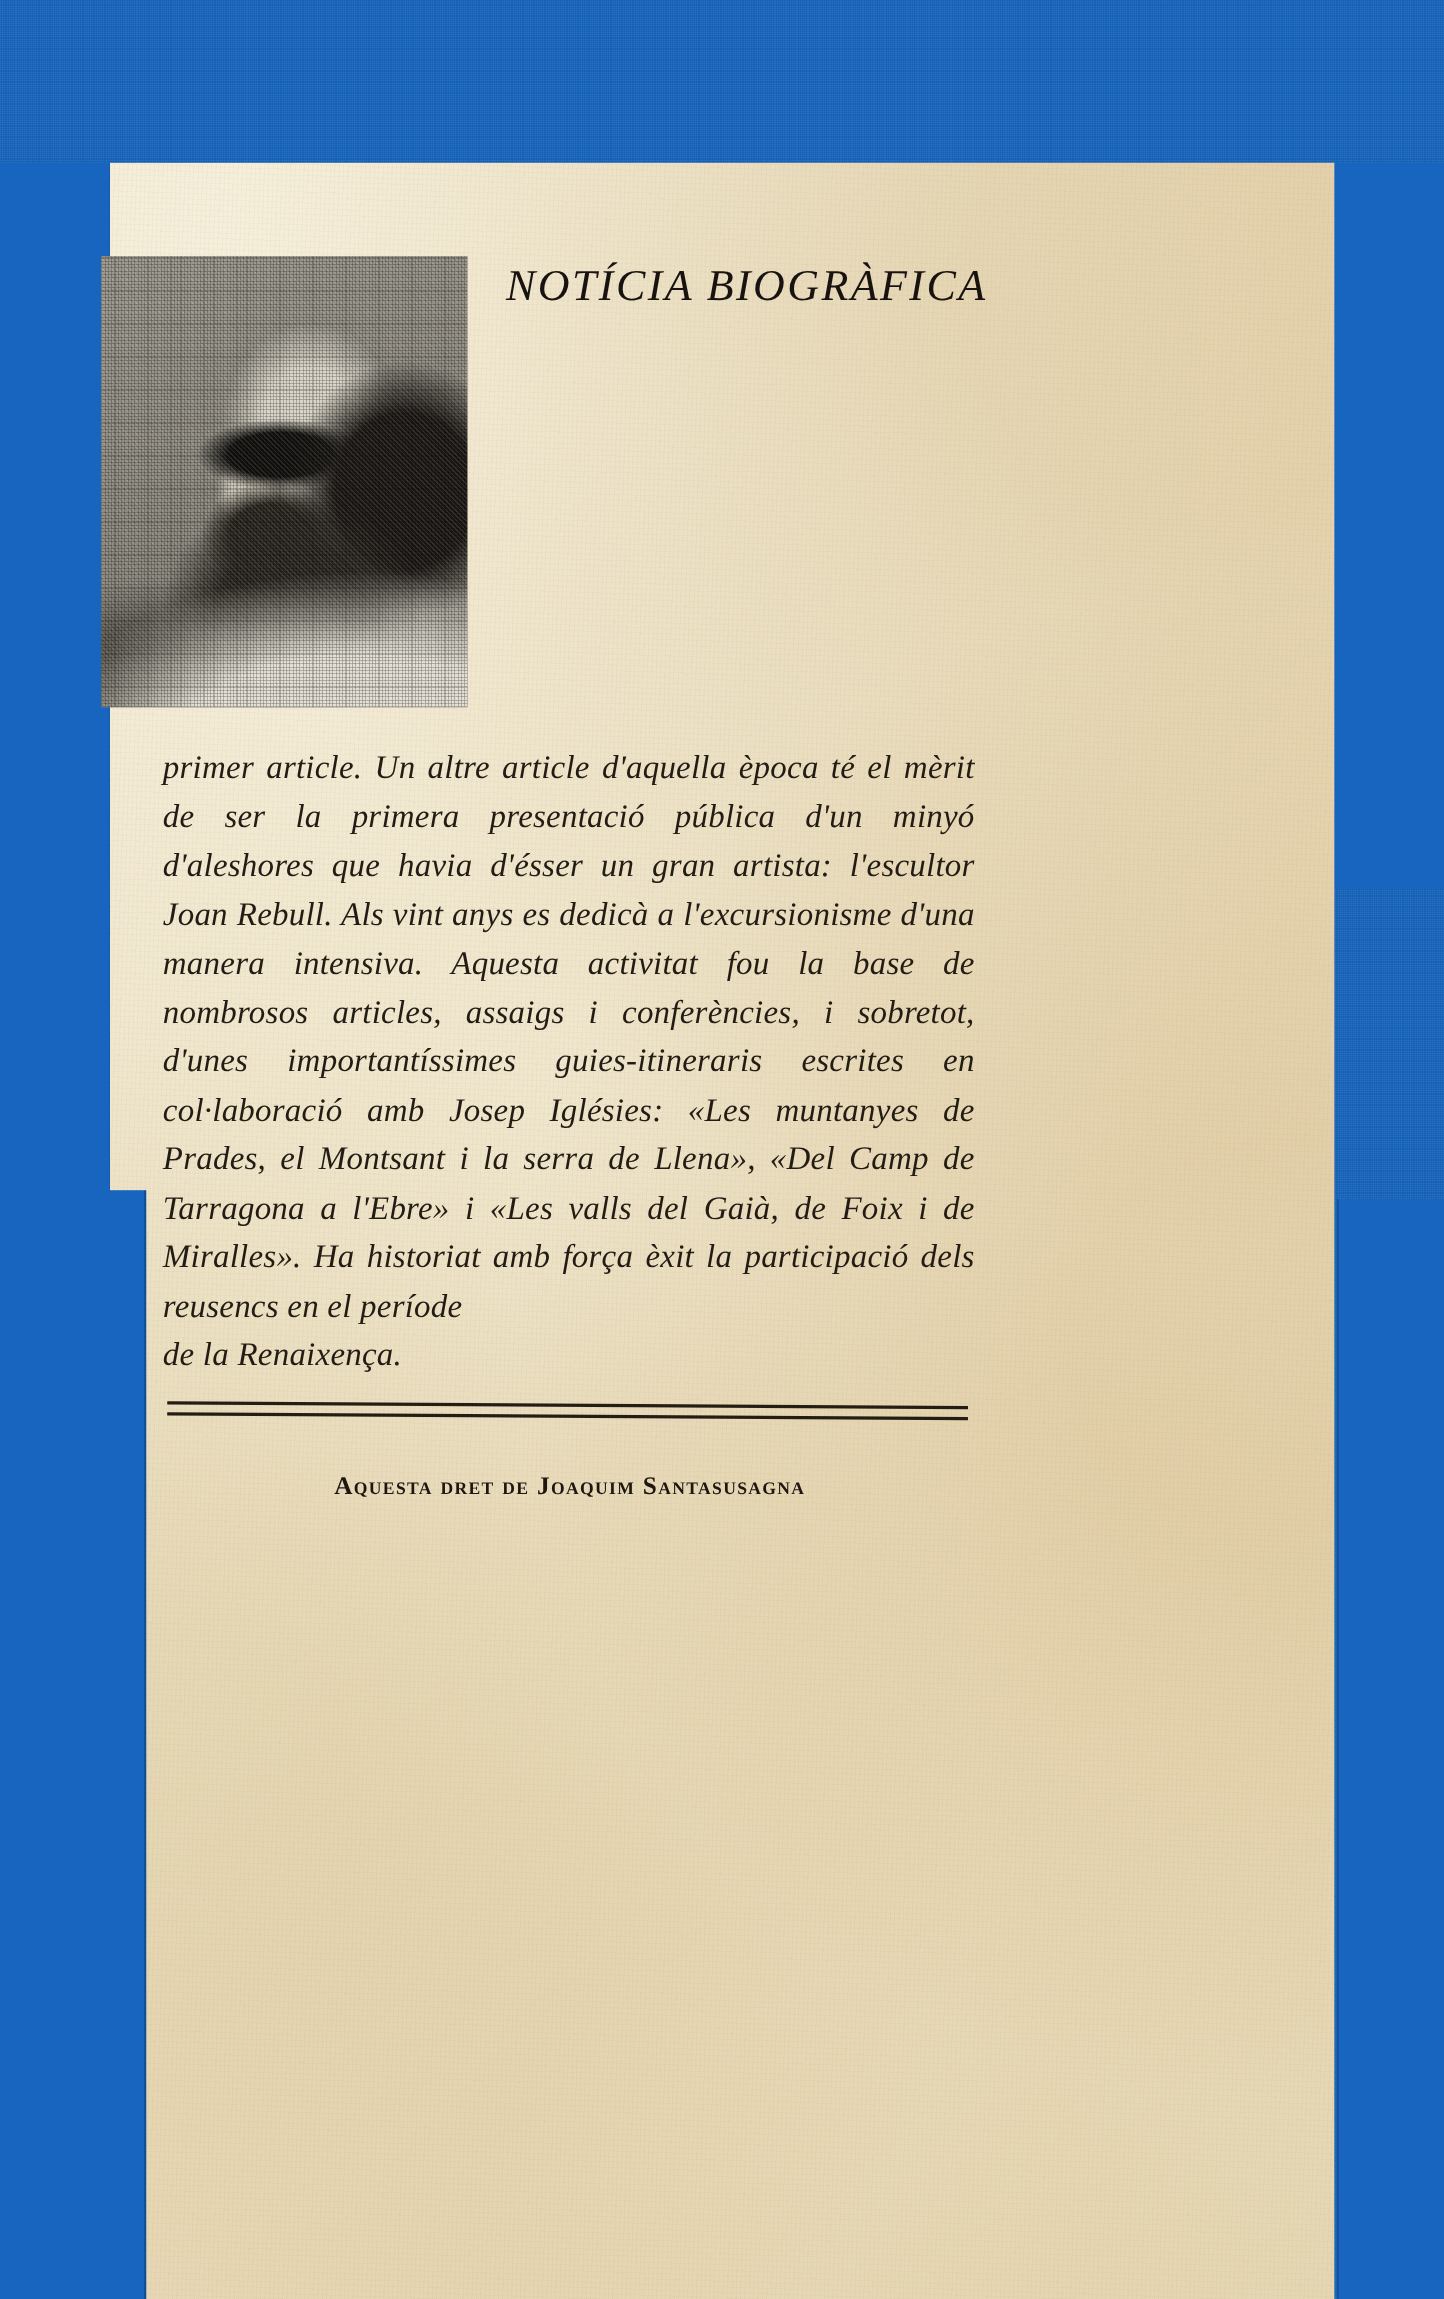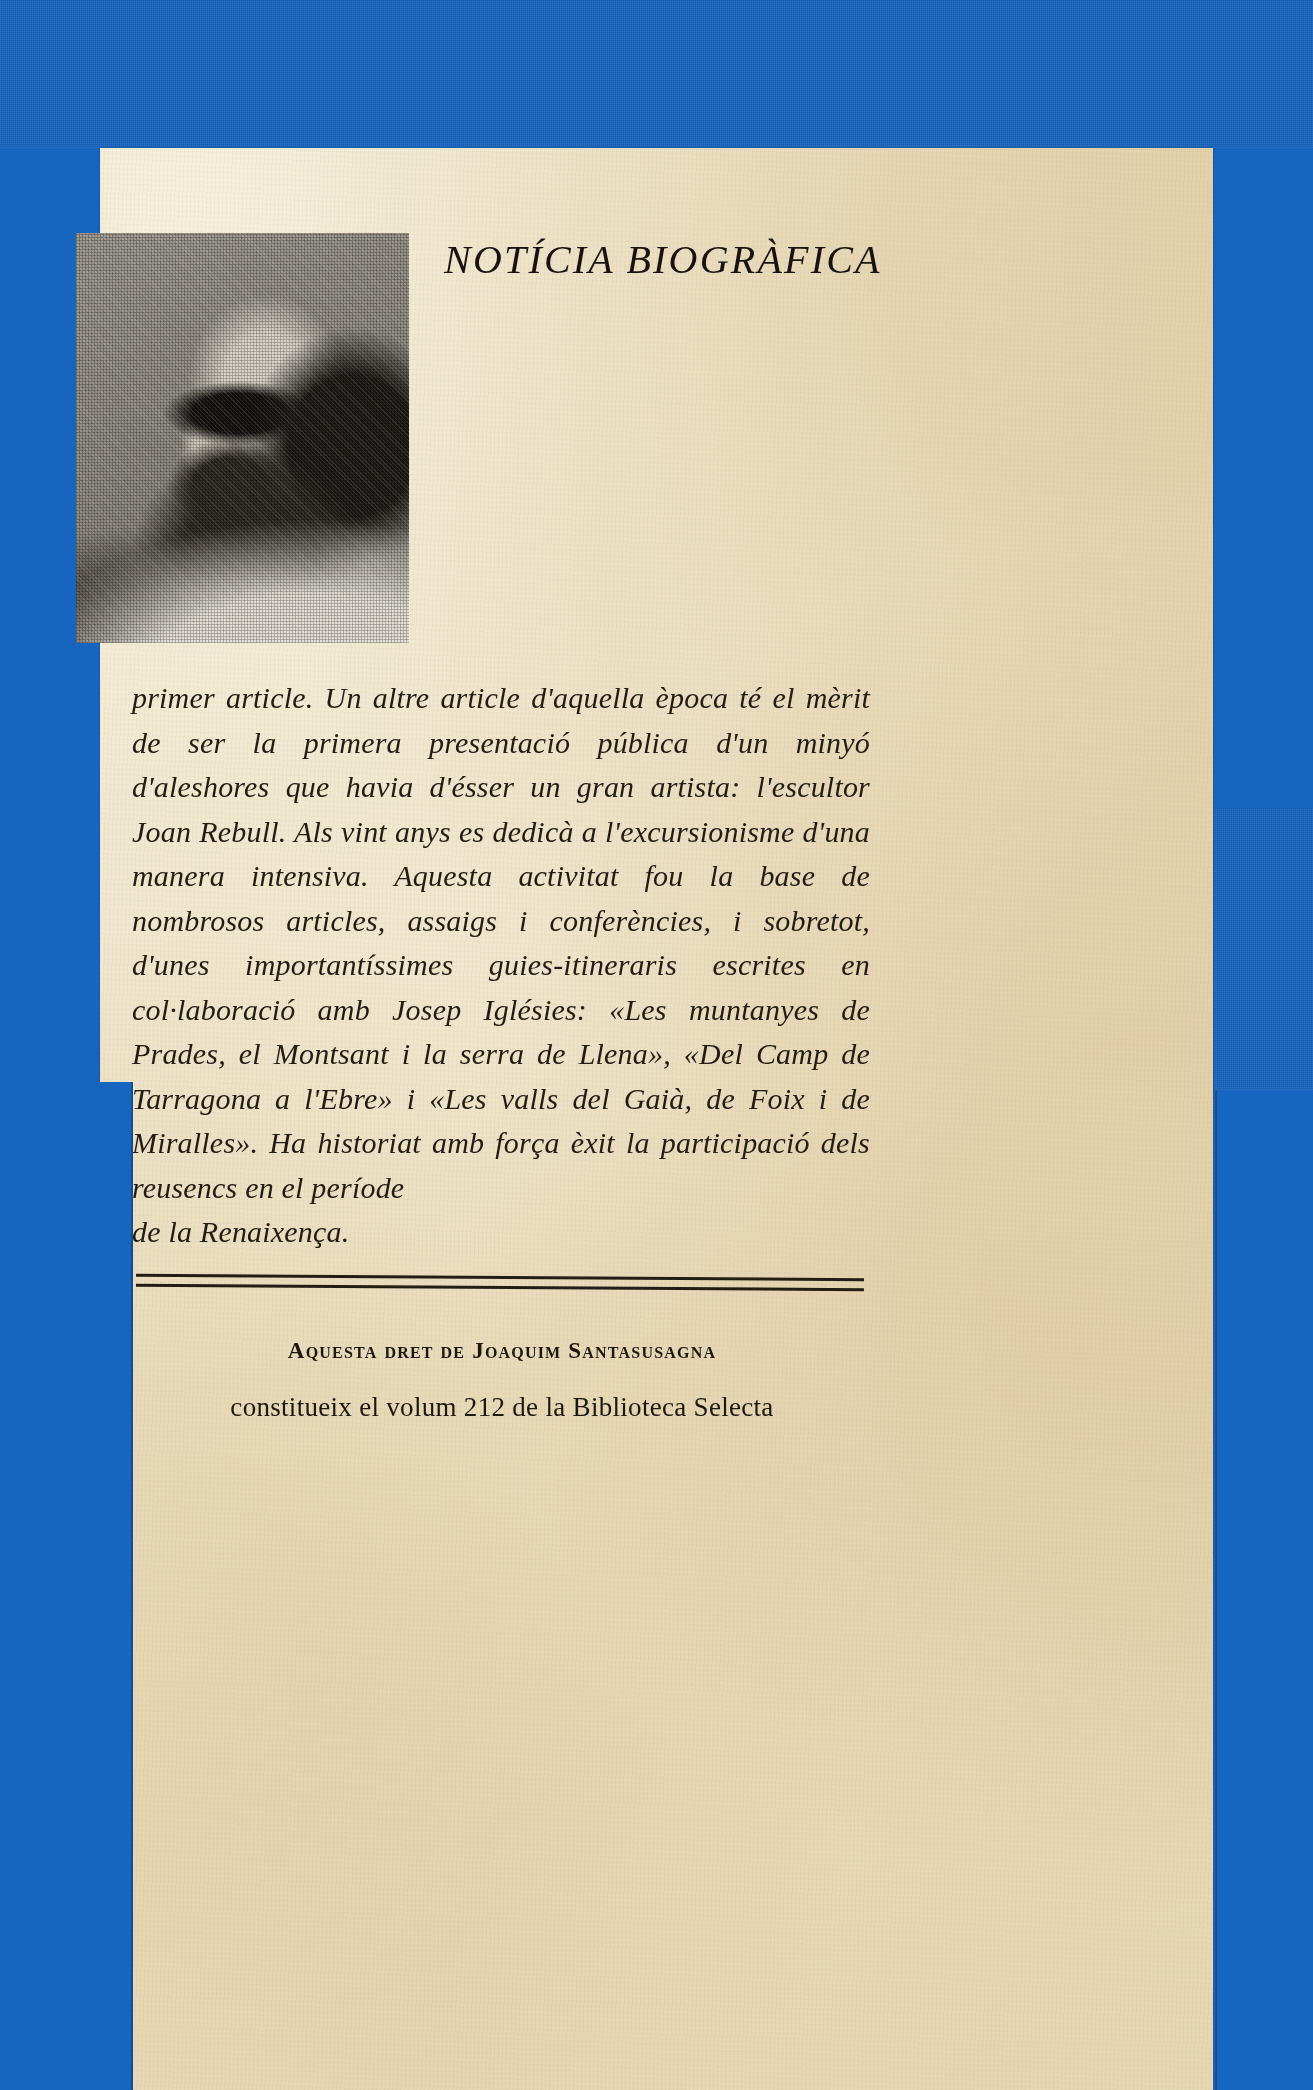--- a/index.html
+++ b/index.html
@@ -74,21 +74,21 @@
   }
   #blue-left-upper{
     position:absolute;
     left:0;top:148px;width:100px;height:935px;
     background:#1765bf;
   }
 
   
   #content{
     position:absolute;
-    left:84px;top:148px;
+    left:100px;top:148px;
     width:1113px;height:1412px;
     color:#231c14;
   }
 
   
   #portrait{
     position:absolute;
     left:-8px;top:85px;
     width:333px;height:410px;
   }
@@ -242,20 +242,19 @@
       <div class="last">de la Renaixença.</div>
     </div>
 
     <div id="rule">
       <div class="r1"></div>
       <div class="r2"></div>
     </div>
 
     <div id="footer">
       <div class="fl1">Aquesta dret de Joaquim Santasusagna</div>
-      <div class="fl3">constitueix el volum 212 de la Biblioteca Selecta</div>
     </div>
 
   </div>
 
   <div id="blue-left-panel"></div>
   <div id="blue-right-panel"></div>
 </div>
 
 </body></html>

